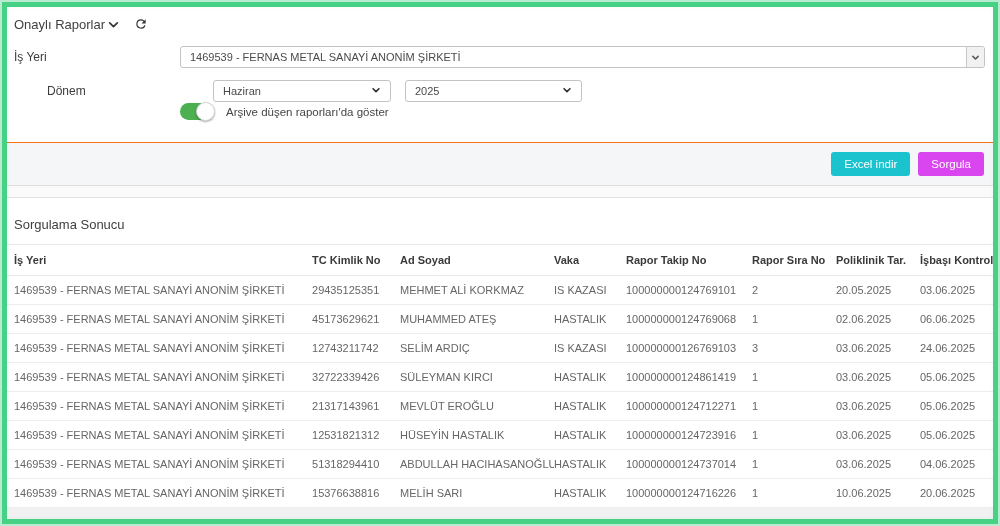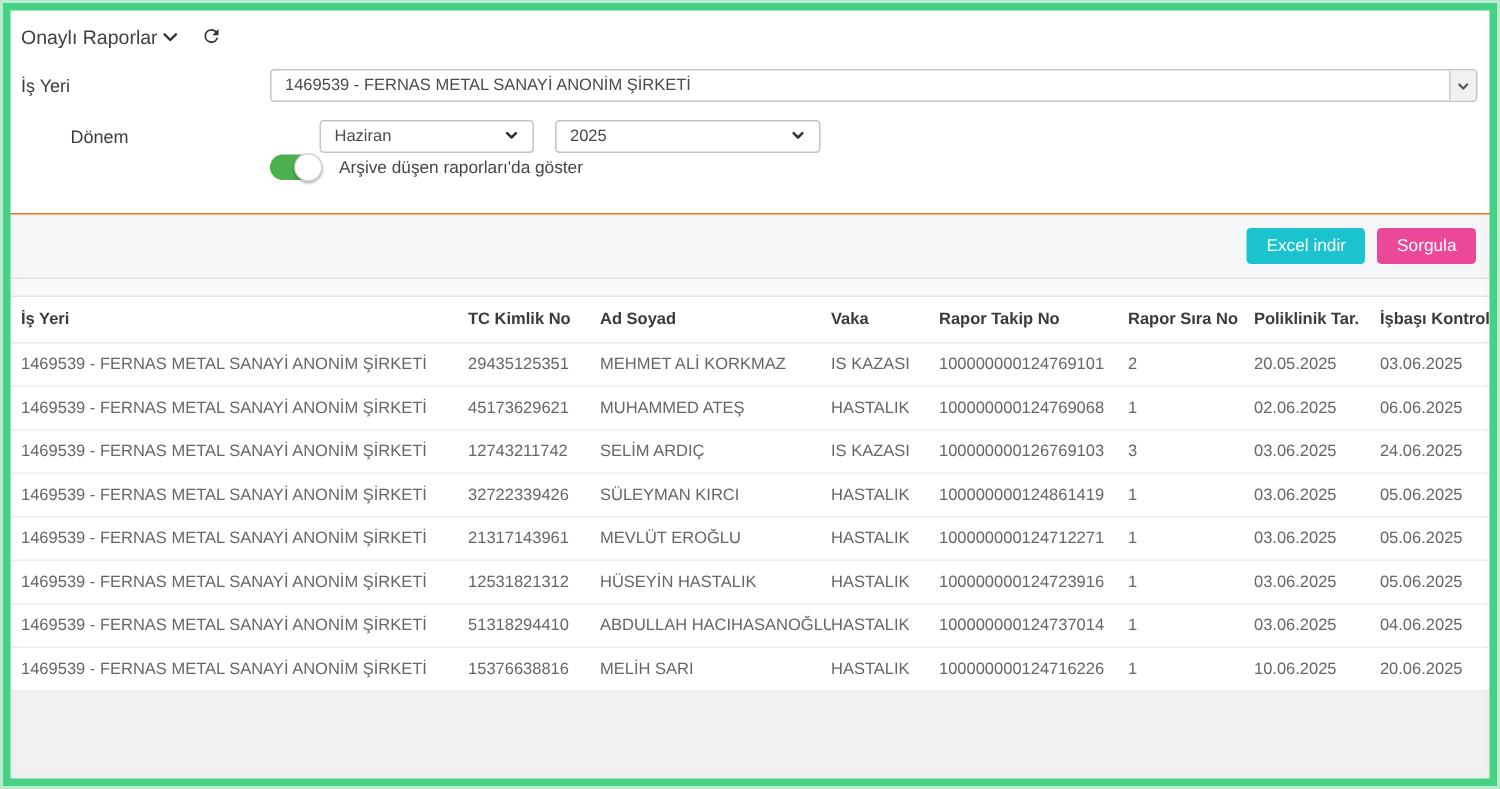--- a/index.html
+++ b/index.html
@@ -42,21 +42,21 @@
   .combobox-arrow {
     flex: 0 0 18px; background: #f1f1f1; border-left: 1px solid #c9c9c9;
     display: flex; align-items: center; justify-content: center; color: #555;
   }
 
   .select {
     height: 22px; border: 1px solid #c3c3c3; border-radius: 3px; background: #fff;
     display: flex; align-items: center; justify-content: space-between;
     padding: 0 9px; font-size: 11px; color: #4a4a4a; cursor: pointer;
   }
-  .select-month { width: 143px; margin-right: 14px; }
+  .select-month { width: 178px; margin-right: 14px; }
   .select-year  { width: 177px; }
   .chev { color: #333; }
 
   .toggle-row { display: flex; align-items: center; margin-left: 180px; }
   .toggle-row.t1 { margin-top: 13px; }
   .toggle-row.t2 { margin-top: 1px; }
   .toggle { width: 34px; height: 17px; border-radius: 9px; background: #4caf50; position: relative; flex: 0 0 34px; cursor: pointer; }
   .toggle .knob {
     position: absolute; right: -1px; top: -1px; width: 19px; height: 19px;
     background: #fff; border: 1px solid #d6d6d6; border-radius: 50%;
@@ -66,21 +66,21 @@
 
   .panel-footer {
     margin-top: 22px; background: #f5f6f7; border-top: 1px solid #f97316;
     padding: 9px 16px; display: flex; justify-content: flex-end; gap: 8px;
   }
   .btn {
     border: none; border-radius: 3px; color: #fff; font-size: 11.5px;
     font-family: "Liberation Sans", sans-serif; padding: 6px 13px; cursor: pointer;
   }
   .btn-excel { background: #1bc3ce; }
-  .btn-query { background: #ec4899; }
+  .btn-query { background: #d946ef; }
 
   
   .spacer-strip { height: 12px; background: #fafafa; border-bottom: 1px solid #e3e3e3; }
 
   
   .panel-results { }
   .results-head { padding: 19px 14px 12px 14px; border-bottom: 1px solid #e9e9e9; }
   .results-title { font-size: 13px; color: #3f3f3f; }
 
   table.results { width: 100%; border-collapse: collapse; table-layout: fixed; }
@@ -162,20 +162,23 @@
 
   <div class="panel-footer">
     <button class="btn btn-excel">Excel indir</button>
     <button class="btn btn-query">Sorgula</button>
   </div>
 </div>
 
 <div class="spacer-strip"></div>
 
 <div class="card panel-results">
+  <div class="results-head">
+    <div class="results-title">Sorgulama Sonucu</div>
+  </div>
 
   <table class="results">
     <colgroup>
       <col class="c1">
         <col class="c2">
         <col class="c3">
         <col class="c4">
       <col class="c5">
         <col class="c6">
         <col class="c7">

